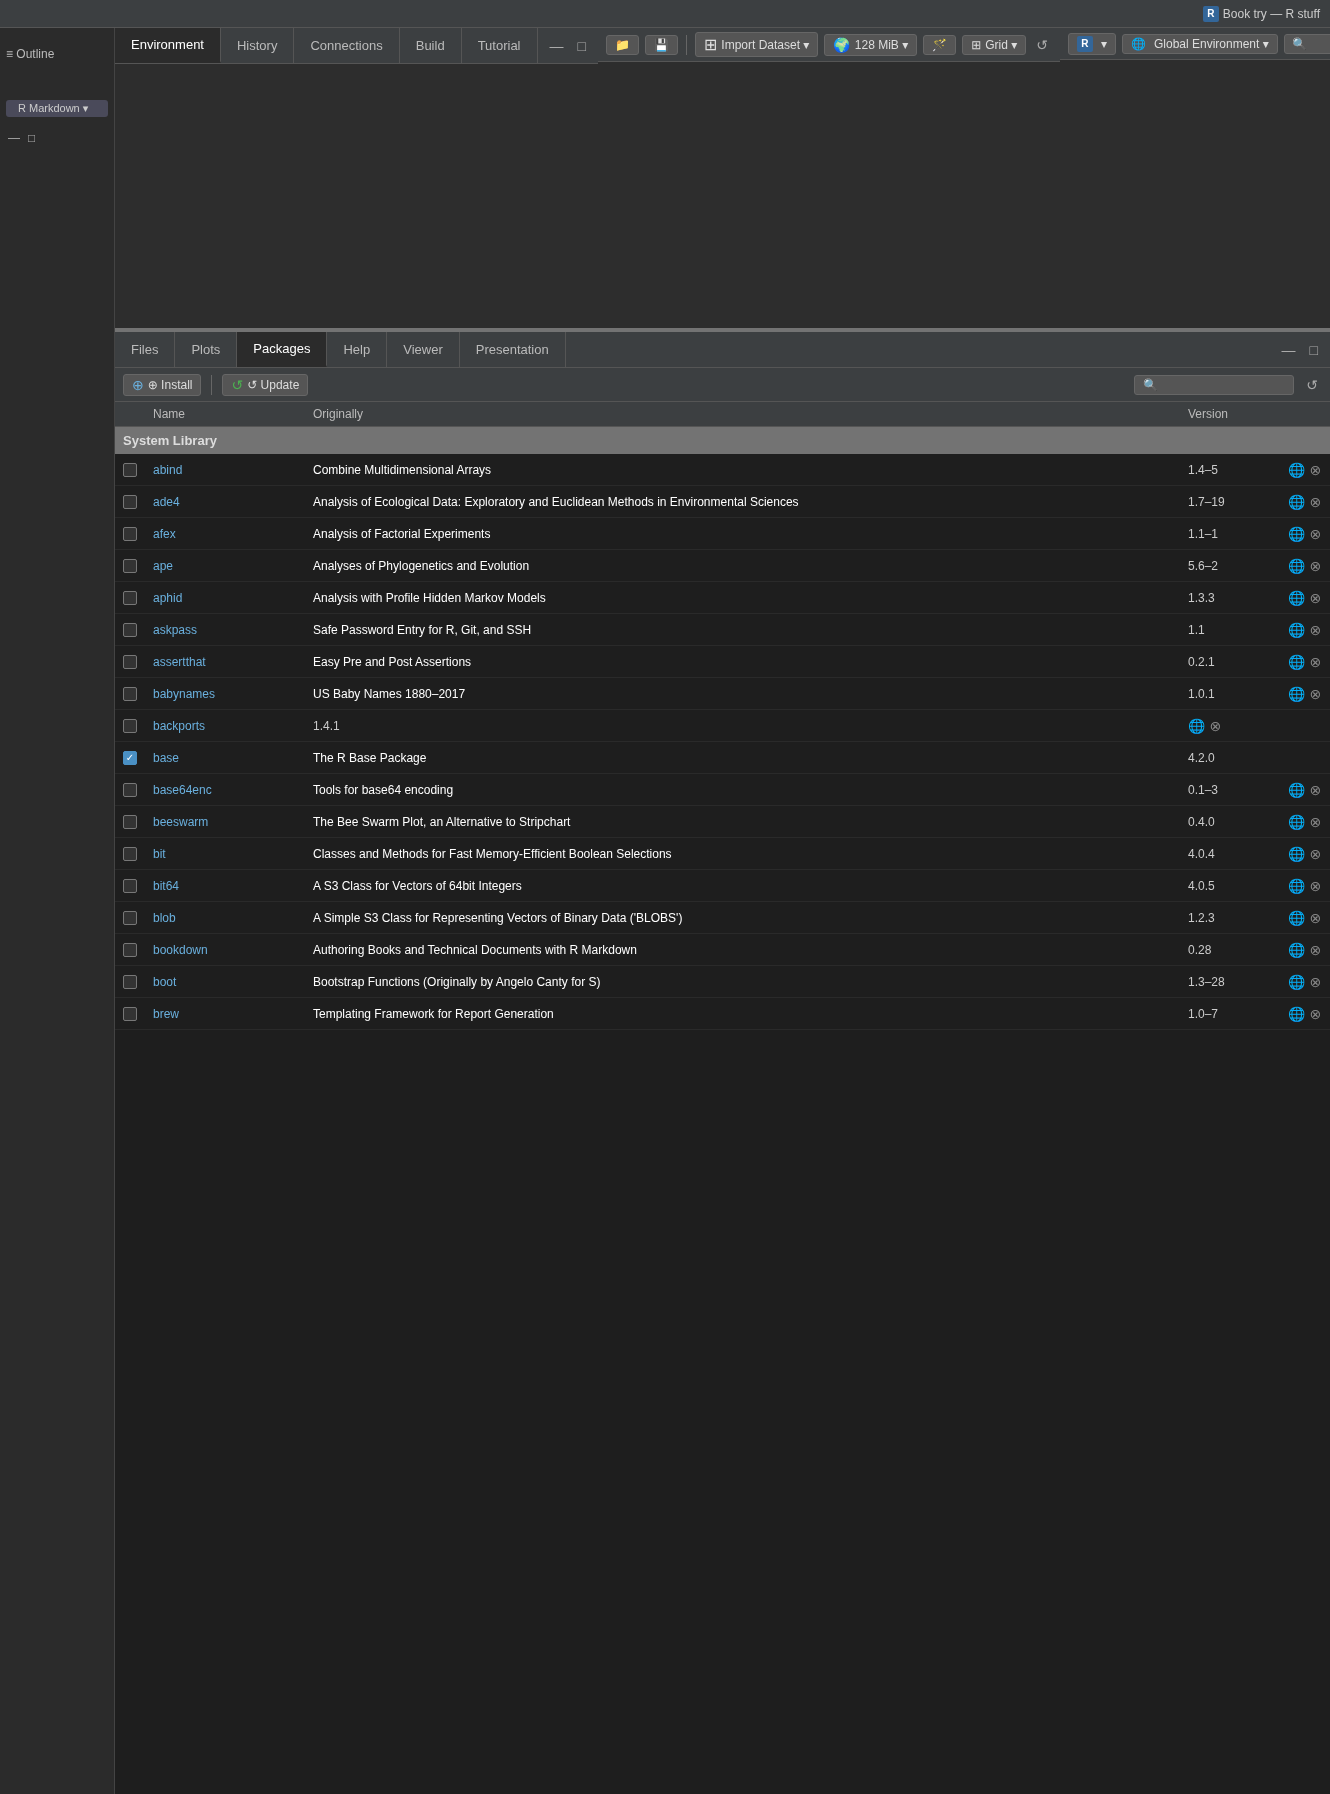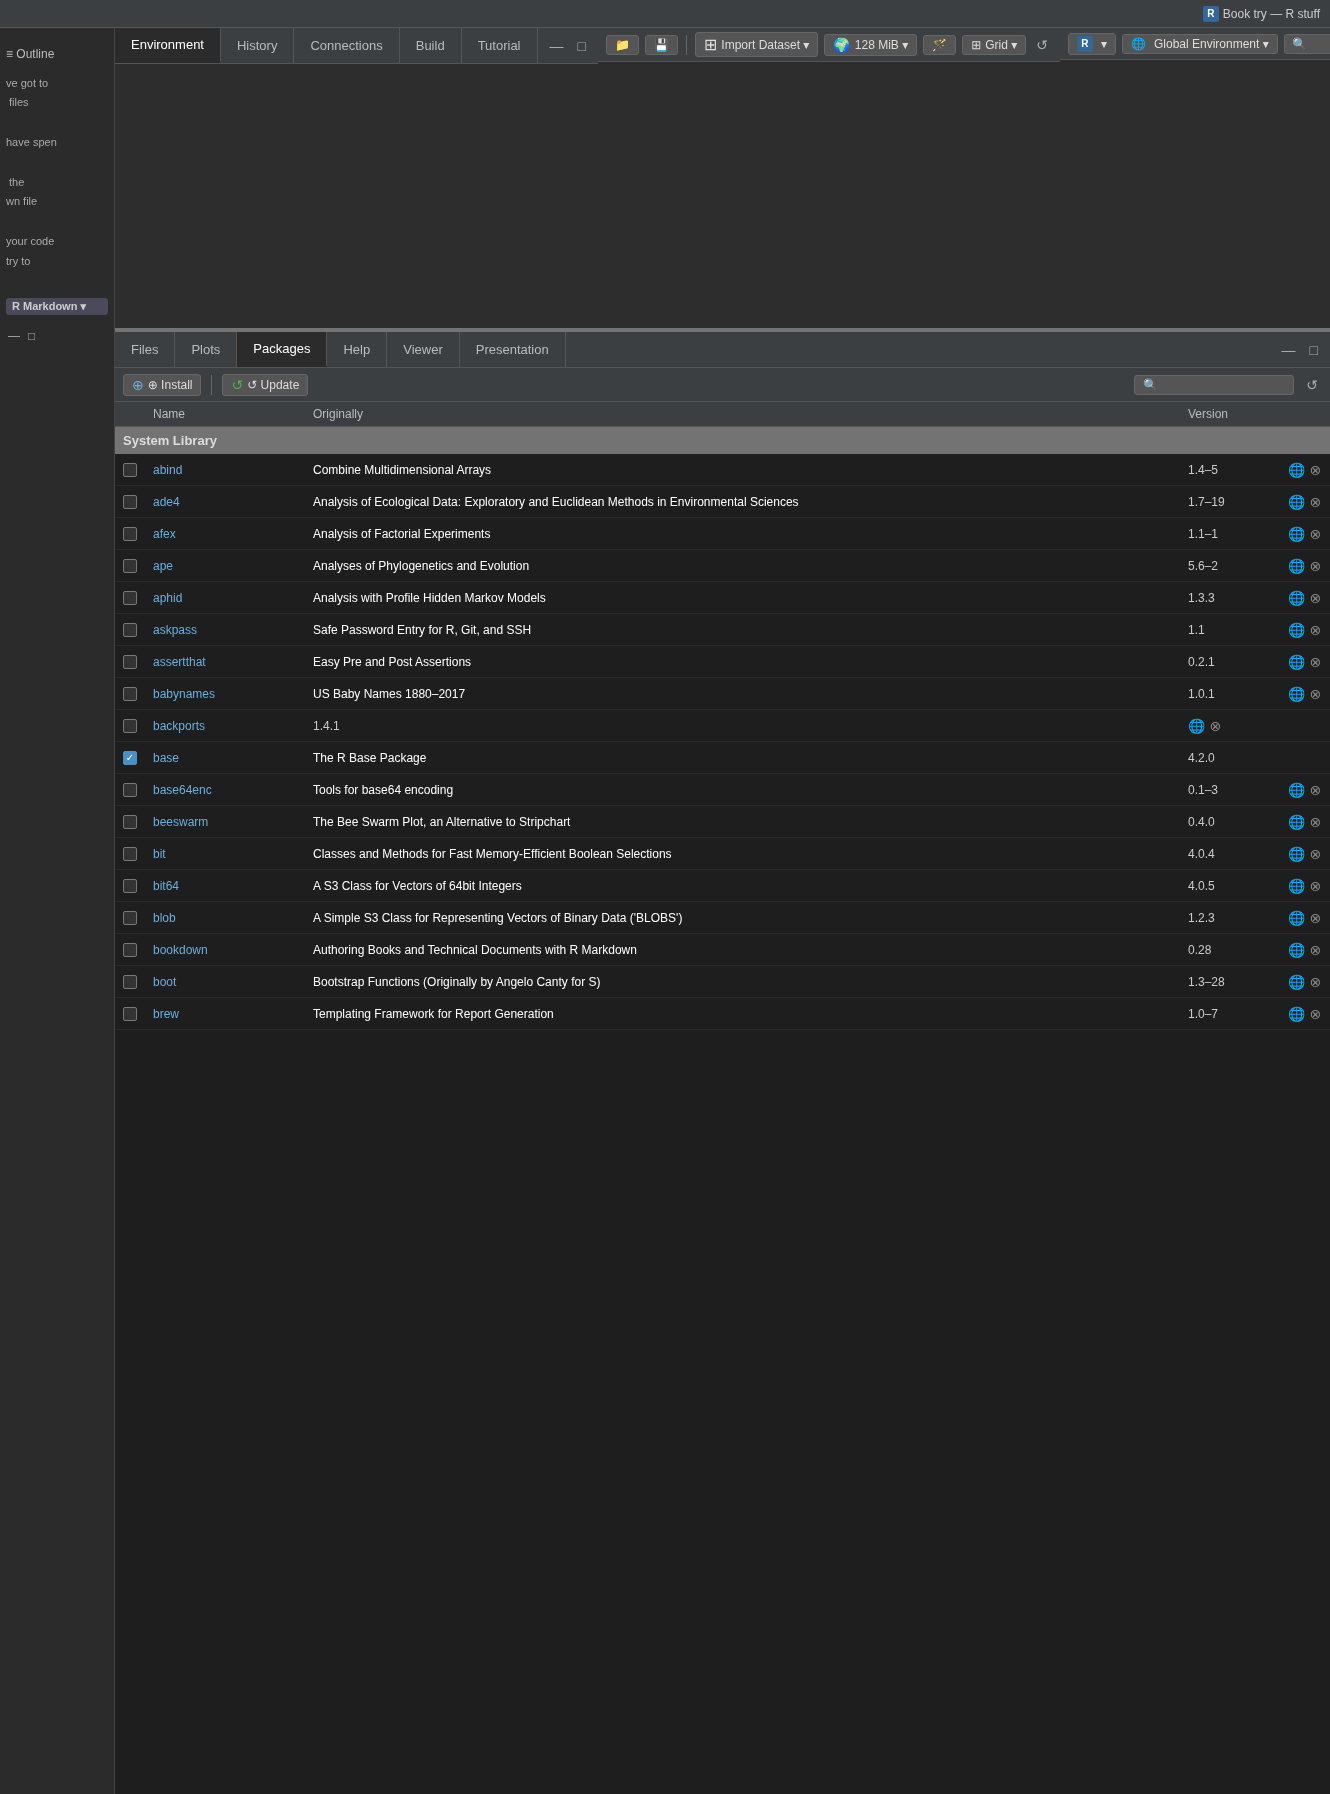--- a/index.html
+++ b/index.html
@@ -350,32 +350,23 @@
 <div class="top-bar">
   <span class="r-icon">R</span>
   <span class="top-bar-title">Book try — R stuff</span>
 </div>
 
 <div class="main-layout">
 
   <div class="left-panel">
     <div class="left-panel-content">
       <div style="color:#bbb; font-size:12px; margin-bottom:8px; cursor:pointer;">≡ Outline</div>
-      <div style="color:#aaa; font-size:11px; line-height:1.8;">
-        ve got to<br>
-        &nbsp;files<br><br>
-        have spen<br><br>
-        &nbsp;the<br>
-        wn file<br><br>
-        your code<br>
-        try to
-      </div>
     </div>
     <div class="left-bottom">
-      <div style="background:#4a4a5a; padding:2px 6px; border-radius:3px; cursor:pointer; font-size:11px; color:#ccc;font-weight:bold;">
+      <div style="background:#4a4a5a; padding:2px 12px; border-radius:3px; cursor:pointer; font-size:11px; color:#ccc;">
         <span>R Markdown</span> ▾
       </div>
     </div>
 
     <div style="padding: 6px; display:flex; gap:4px; align-items:center;">
       <button class="minimized-btn">—</button>
       <button class="minimized-btn">□</button>
     </div>
   </div>
 

